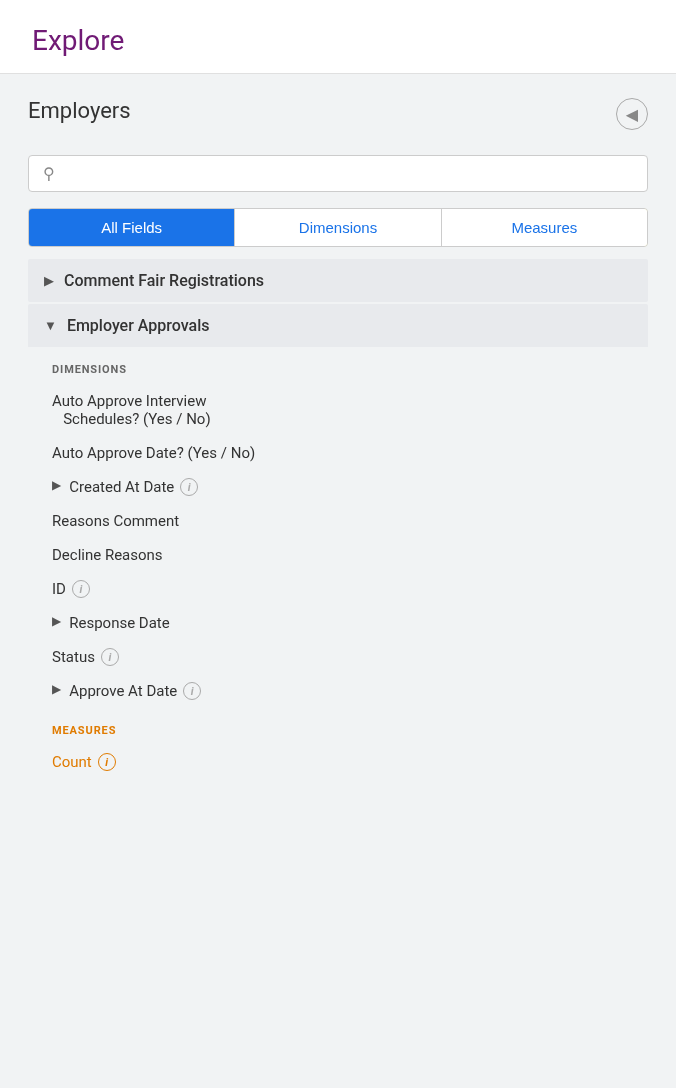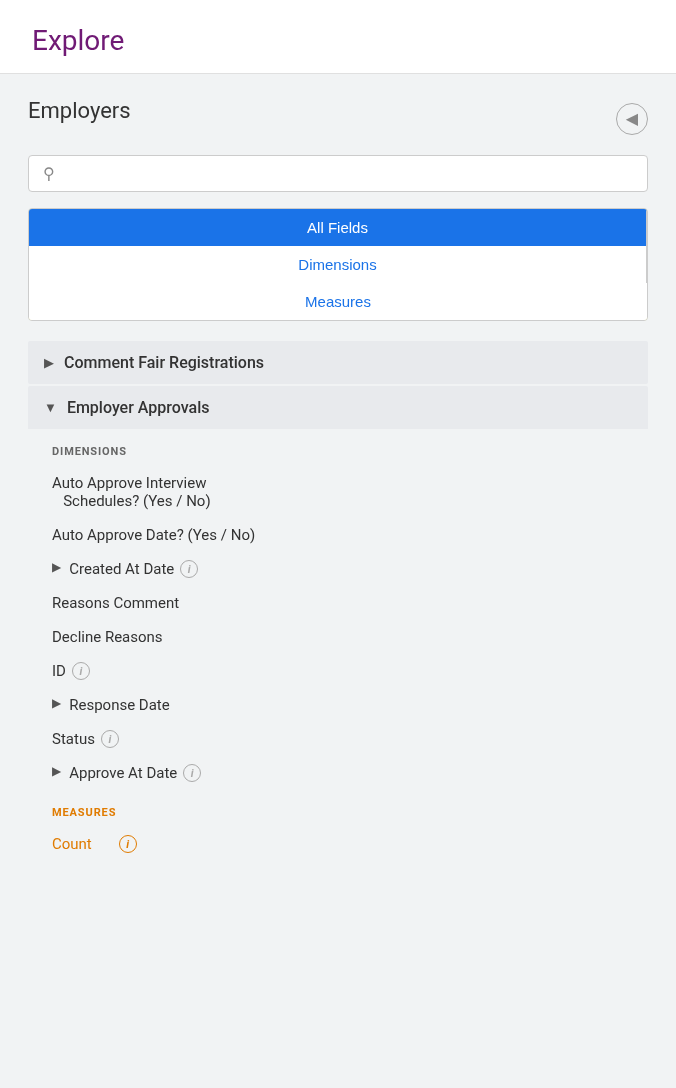--- a/index.html
+++ b/index.html
@@ -29,21 +29,20 @@
 
     .section-title {
       font-size: 22px;
       font-weight: 400;
       color: #333;
       margin-bottom: 16px;
     }
 
     .header-row {
       display: flex;
-      align-items: center;
       justify-content: space-between;
       margin-bottom: 16px;
     }
 
     .collapse-btn {
       width: 32px;
       height: 32px;
       border-radius: 50%;
       border: 1.5px solid #aaa;
       background: transparent;
@@ -75,26 +74,25 @@
       border: none;
       outline: none;
       font-size: 16px;
       color: #999;
       background: transparent;
       width: 100%;
     }
 
     .filter-tabs {
       display: flex;
-      margin-bottom: 20px;
+      margin-bottom: 12px;
       border: 1px solid #ccc;
       border-radius: 4px;
       overflow: hidden;
       background: #fef9c3;
-      flex-direction: column;
     }
 
     .filter-tab {
       flex: 1;
       padding: 10px;
       text-align: center;
       font-size: 15px;
       cursor: pointer;
       border: none;
       background: transparent;
@@ -157,21 +155,20 @@
       display: flex;
       align-items: flex-start;
       padding: 8px 24px;
       font-size: 15px;
       color: #333;
       cursor: pointer;
     }
 
     .field-item.measure-field {
       color: #e07b00;
-      gap: 21px;
     }
 
     .field-item .expand-arrow {
       margin-right: 8px;
       font-size: 12px;
       color: #555;
     }
 
     .info-icon {
       display: inline-flex;

